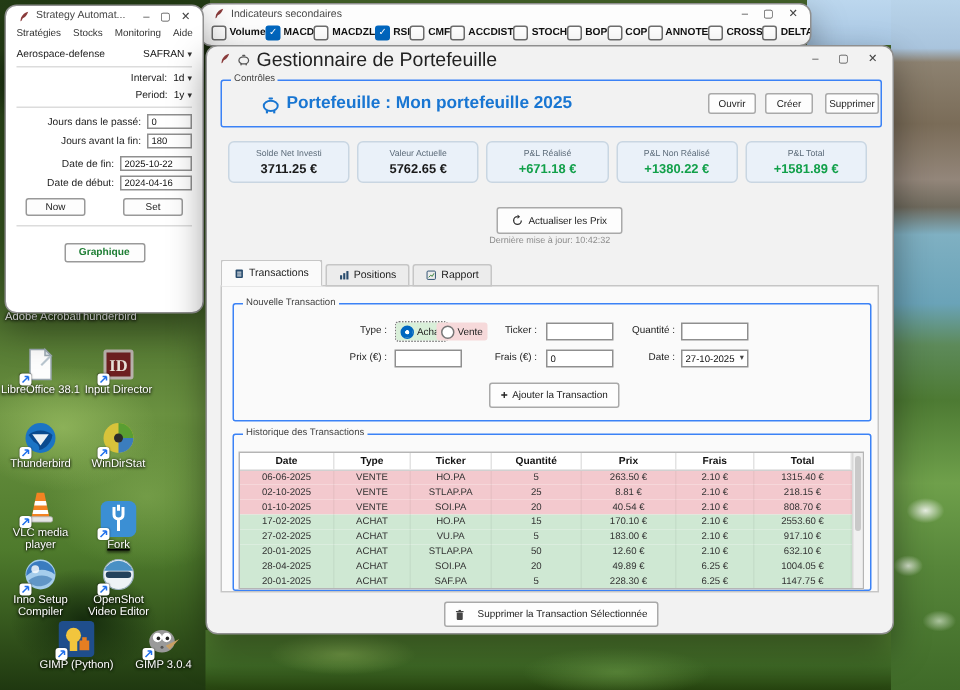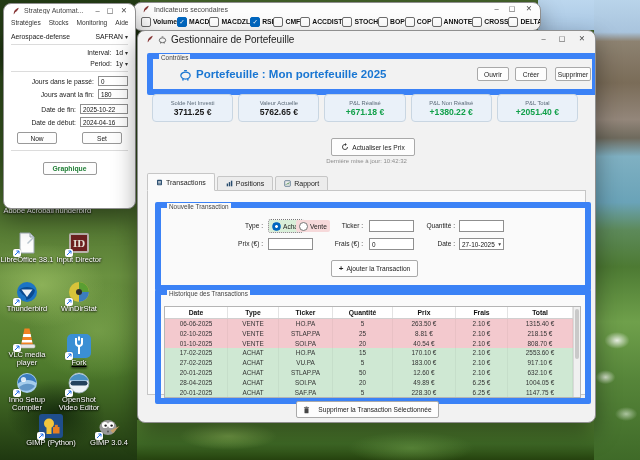--- a/index.html
+++ b/index.html
@@ -86,23 +86,23 @@
   .srow.frm{margin-top:3px;}
   .sbtnrow{display:flex;justify-content:space-between;margin-top:5px;padding:0 6px;}
   .sbtn{width:40px;height:12px;border:1px solid #999;background:#fdfdfd;border-radius:2px;
         font-size:6.6px;color:#222;font-family:inherit;padding:0;}
   .gbtn{display:block;margin:11px auto 0 auto;width:54px;height:13px;border:1px solid #9a9a9a;
         background:#fdfdfd;border-radius:2px;font-size:6.8px;color:#1e7e34;font-weight:700;font-family:inherit;padding:0;}
 
   
   .pwin{left:137px;top:30px;width:457px;height:391px;background:#f2f2f2;}
   .pwin .tbar{height:16px;}
-  .pwin .tbar .ttl{font-size:10px;color:#222;}
+  .pwin .tbar .ttl{font-size:13px;color:#222;}
   .pwin .wbtns{gap:13px;margin-right:2px;}
-  .frame{position:absolute;border:6px solid #3b82f6;border-radius:2px;}
+  .frame{position:absolute;border:1px solid #3b82f6;border-radius:2px;}
   .frame-label{position:absolute;top:-5px;left:6px;padding:0 2px;font-size:6.4px;color:#444;background:#f2f2f2;}
   .ctl-frame{left:9px;top:22px;width:439px;height:30px;}
   .pf-title{position:absolute;left:26px;top:0;height:100%;display:flex;align-items:center;gap:4px;}
   .pf-title .txt{font-size:11.5px;font-weight:700;color:#1976d2;}
   .cbtn{position:absolute;top:8px;height:14px;border:1px solid #a9a9a9;background:#fdfdfd;border-radius:2px;
         font-size:6.6px;color:#222;font-family:inherit;padding:0;}
   .b-open{left:324px;width:32px;} .b-create{left:362px;width:32px;} .b-del{left:402px;width:36px;}
 
   .cards{position:absolute;left:14px;top:63px;width:426px;height:28px;display:flex;gap:5px;}
   .card{flex:1;background:#eaf1f9;border:1px solid #c9d6e2;border-radius:4px;display:flex;flex-direction:column;
@@ -519,21 +519,21 @@
         <div class="card green">
           <div class="card-label">P&amp;L Réalisé</div>
           <div class="card-value">+671.18 €</div>
         </div>
         <div class="card green">
           <div class="card-label">P&amp;L Non Réalisé</div>
           <div class="card-value">+1380.22 €</div>
         </div>
         <div class="card green">
           <div class="card-label">P&amp;L Total</div>
-          <div class="card-value">+2051.40 €</div>
+          <div class="card-value">+1581.89 €</div>
         </div>
       </div>
 
     <div class="refresh">
       <svg width="8" height="8" viewBox="0 0 10 10">
           <path d="M8.2 5A3.2 3.2 0 1 1 5 1.8" fill="none" stroke="#333" stroke-width="1.1"></path>
           <path d="M5 0l2.2 1.8L5 3.6z" fill="#333"></path>
         </svg>
       <span>Actualiser les Prix</span>
     </div>

